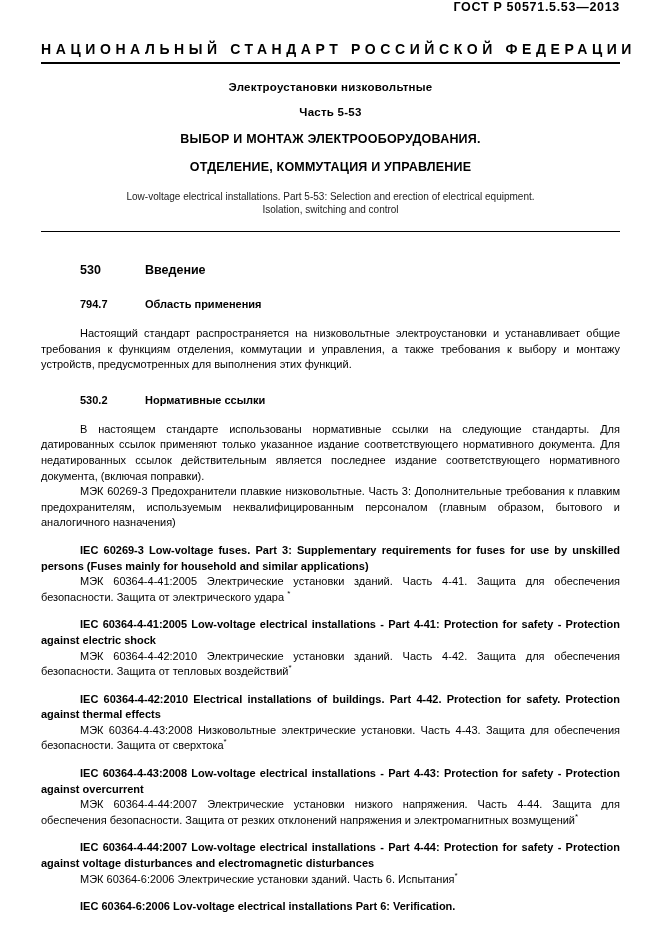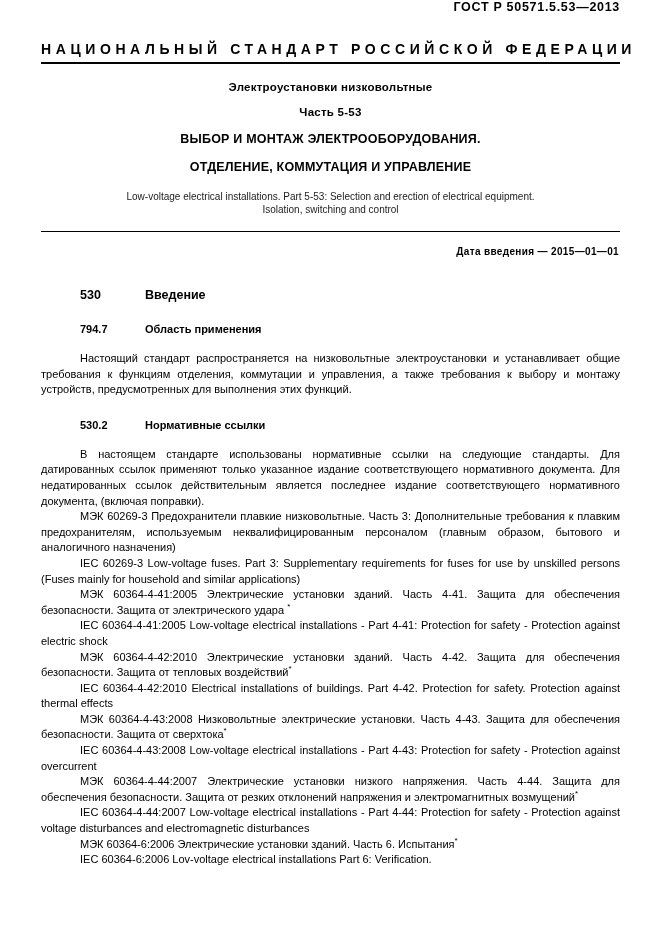--- a/index.html
+++ b/index.html
@@ -135,22 +135,23 @@
   }
   p.ref-para {
     margin-top: 16px;
     text-indent: 39px;
   }
   p.ref-item {
     margin-top: 0;
     text-indent: 39px;
   }
   p.ref-item-en {
-    margin-top: 0;
-    text-indent: 39px;
+    margin-top: 12px;
+    text-indent: 39px;
+    font-weight: bold;
   }
   sup.fn {
     font-size: 8px;
     vertical-align: super;
     line-height: 0;
   }
 </style>
 </head>
 <body>
 
@@ -171,21 +172,20 @@
       <div class="subtitle-en">
         <div>Low-voltage electrical installations. Part 5-53: Selection and erection of electrical equipment.</div>
         <div>Isolation, switching and control</div>
       </div>
     </div>
 
     <div class="title-rule-wrap">
       <hr class="rule-thin">
     </div>
 
-    <div class="date-intro">Дата введения — 2015—01—01</div>
 
     <div class="h-major indent-h">
       <span class="num">530</span><span>Введение</span>
     </div>
 
     <div class="h-minor indent-h">
       <span class="num">794.7</span><span>Область применения</span>
     </div>
 
     <p class="body first-para">Настоящий стандарт распространяется на низковольтные электроустановки и устанавливает общие требования к функциям отделения, коммутации и управления, а также требования к выбору и монтажу устройств, предусмотренных для выполнения этих функций.</p>

